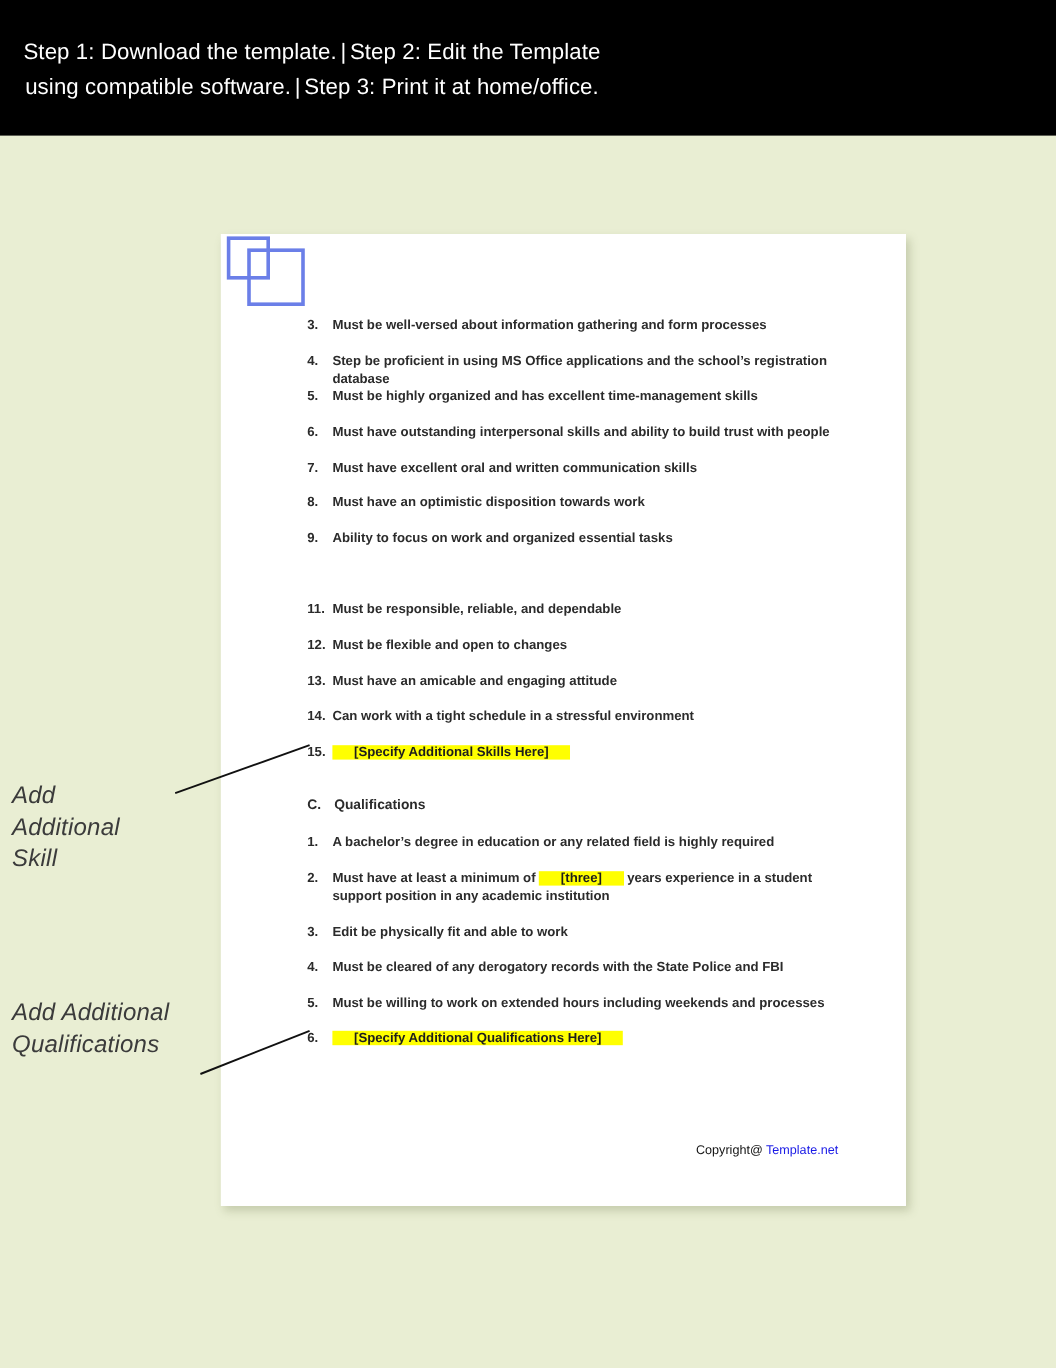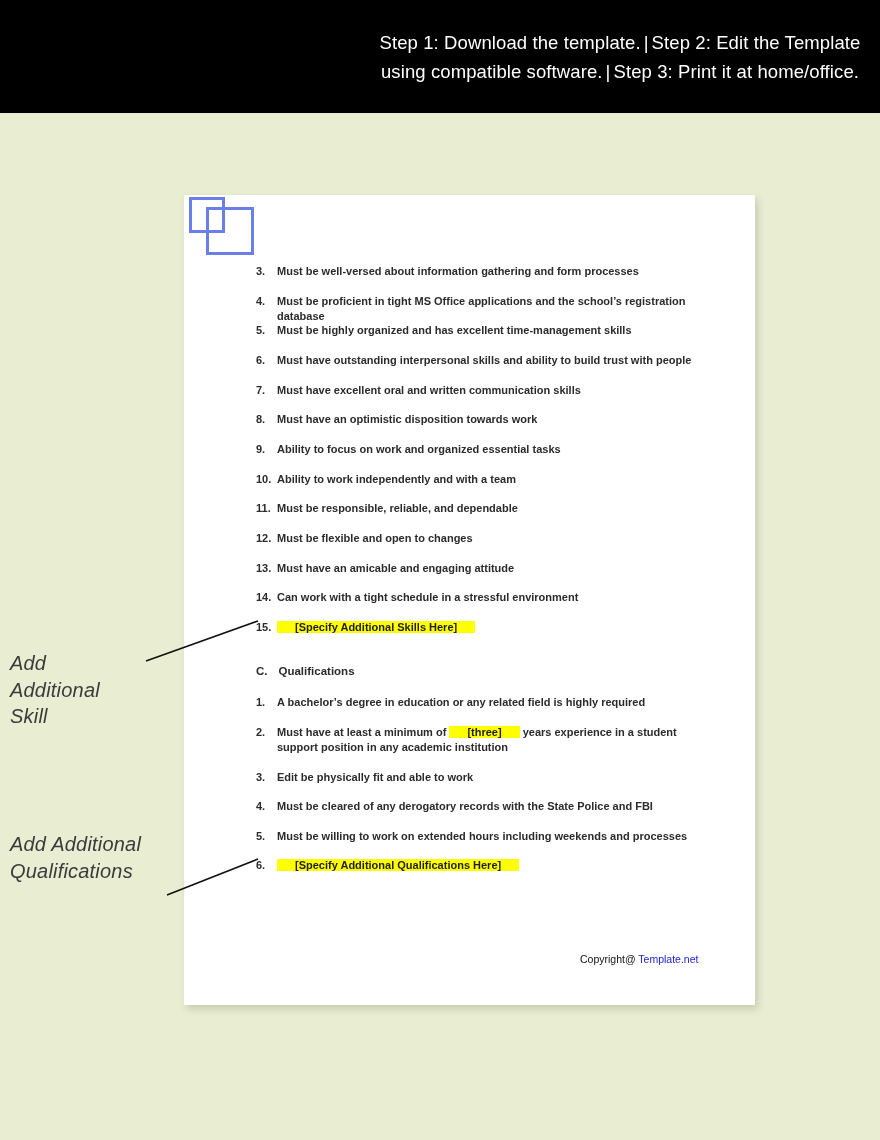--- a/index.html
+++ b/index.html
@@ -17,21 +17,21 @@
 
   
   .promo-band {
     position: absolute;
     left: 0; top: 0;
     width: 880px;
     height: 113px;
     background: #000000;
     display: flex;
     align-items: center;
-    justify-content: flex-end;
+    justify-content: flex-start;
   }
   .promo-text {
     color: #ffffff;
     font-family: "Liberation Sans", sans-serif;
     font-size: 18.5px;
     font-weight: 400;
     line-height: 29px;
     text-align: center;
     letter-spacing: .1px;
     width: 520px;
@@ -193,45 +193,41 @@
   </div>
 
   <div class="doc-body">
 
     <div class="list-item" style="top:69px">
       <span class="num">3.</span>
       <span class="txt">Must be well-versed about information gathering and form processes</span>
     </div>
     <div class="list-item" style="top:99px">
       <span class="num">4.</span>
-      <span class="txt">Must be proficient in tight MS Office applications and the school’s registration database</span>
+      <span class="txt">Step be proficient in using MS Office applications and the school’s registration database</span>
     </div>
     <div class="list-item" style="top:128px">
       <span class="num">5.</span>
       <span class="txt">Must be highly organized and has excellent time-management skills</span>
     </div>
     <div class="list-item" style="top:158px">
       <span class="num">6.</span>
       <span class="txt">Must have outstanding interpersonal skills and ability to build trust with people</span>
     </div>
     <div class="list-item" style="top:188px">
       <span class="num">7.</span>
       <span class="txt">Must have excellent oral and written communication skills</span>
     </div>
     <div class="list-item" style="top:217px">
       <span class="num">8.</span>
       <span class="txt">Must have an optimistic disposition towards work</span>
     </div>
     <div class="list-item" style="top:247px">
       <span class="num">9.</span>
       <span class="txt">Ability to focus on work and organized essential tasks</span>
-    </div>
-    <div class="list-item" style="top:277px">
-      <span class="num">10.</span>
-      <span class="txt">Ability to work independently and with a team</span>
     </div>
     <div class="list-item" style="top:306px">
       <span class="num">11.</span>
       <span class="txt">Must be responsible, reliable, and dependable</span>
     </div>
     <div class="list-item" style="top:336px">
       <span class="num">12.</span>
       <span class="txt">Must be flexible and open to changes</span>
     </div>
     <div class="list-item" style="top:366px">

